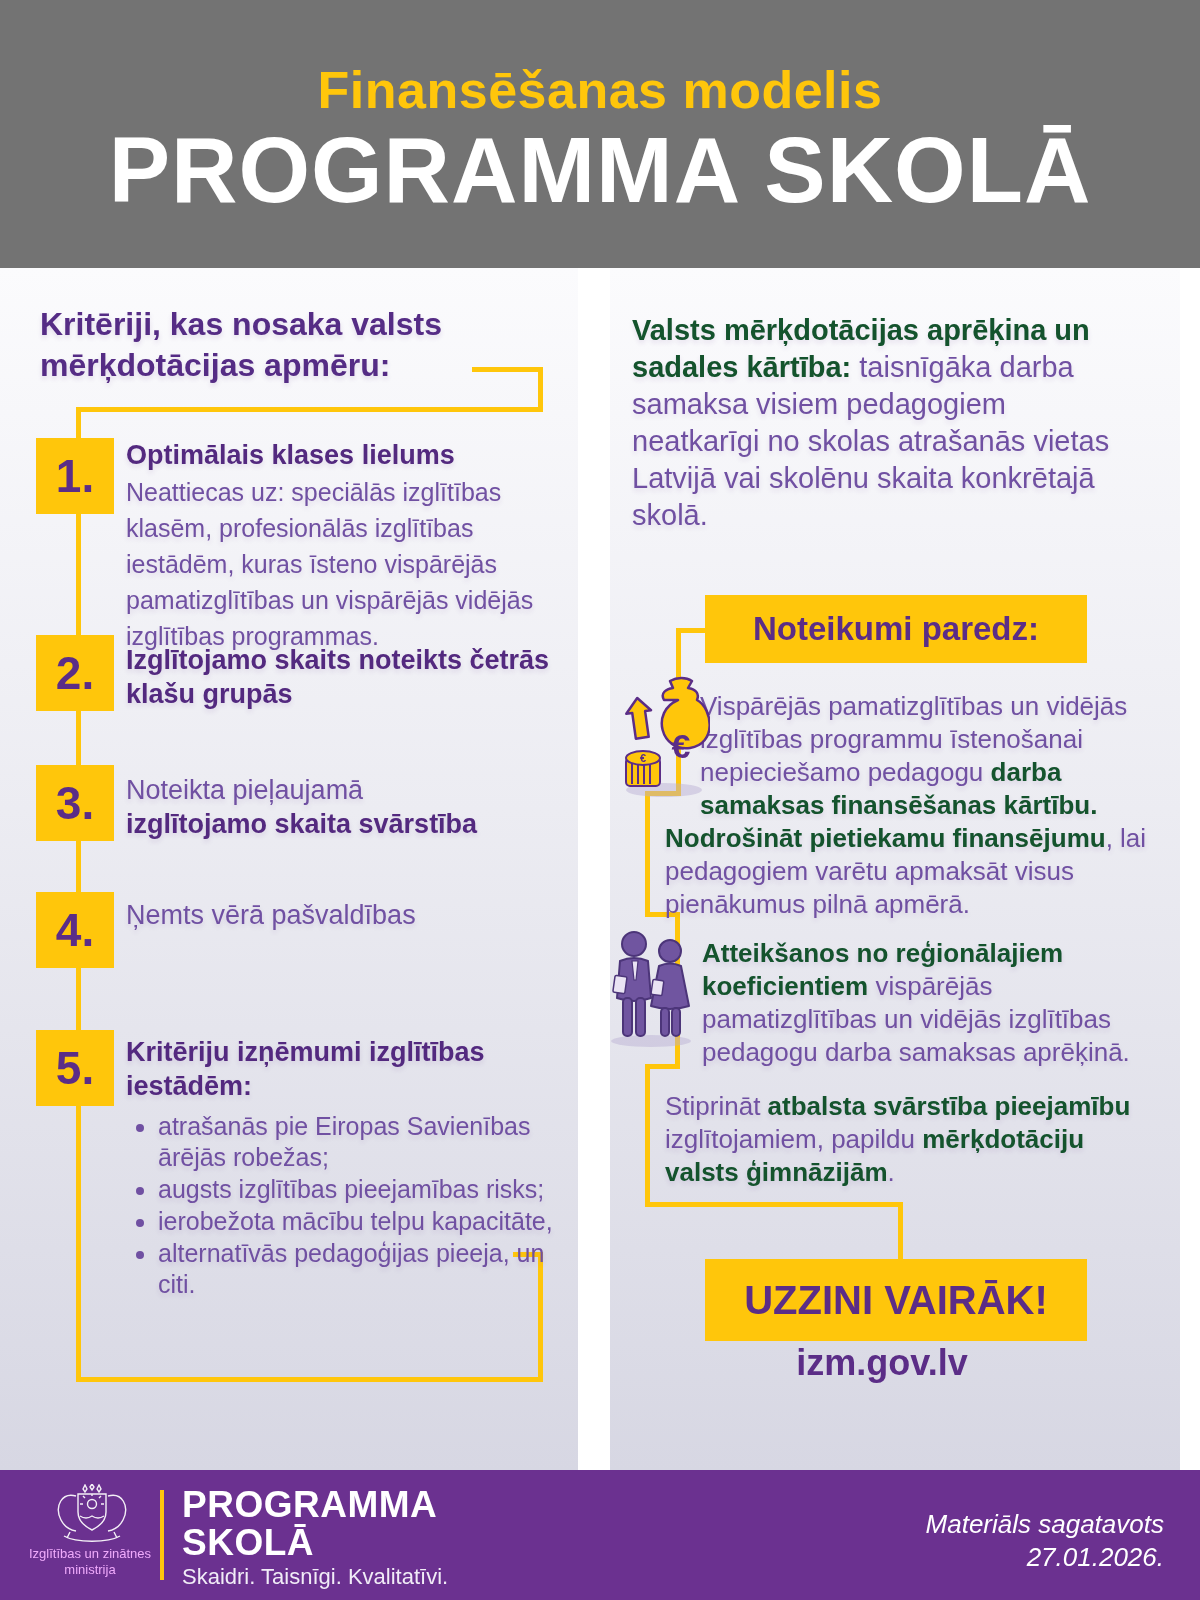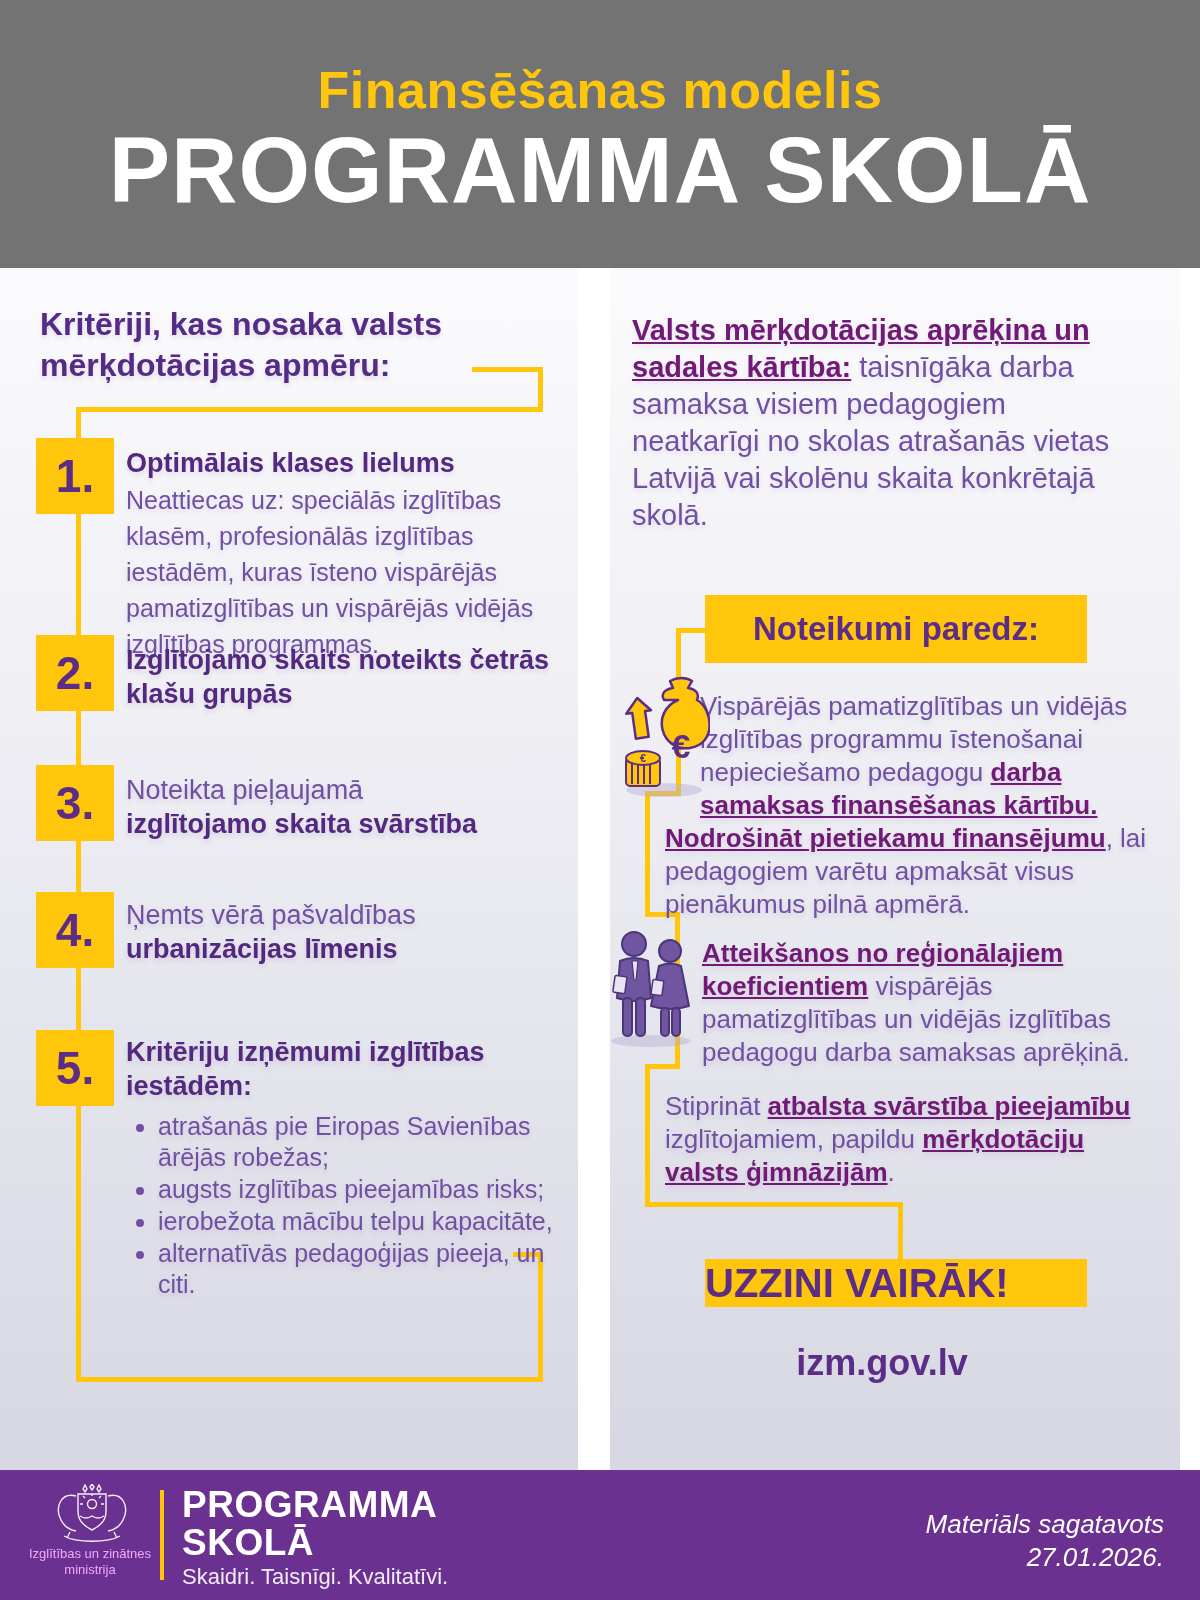--- a/index.html
+++ b/index.html
@@ -31,29 +31,29 @@
     text-shadow:0 3px 5px rgba(91,45,135,.12);}
   .item-title{color:#53297f;font-size:27px;line-height:34px;font-weight:700;}
   .item-lead{color:#7050a2;font-size:27px;line-height:34px;font-weight:400;}
   .item-body{color:#7050a2;font-size:25px;line-height:36px;font-weight:400;margin-top:2px;}
   .bullets{margin:8px 0 0 0;padding:0 0 0 32px;color:#7050a2;font-size:25px;line-height:31px;}
   .bullets li{margin:0 0 1px 0;}
   
   .r-intro{position:absolute;left:632px;top:312px;width:492px;z-index:2;
     color:#7050a2;font-size:29px;line-height:37px;font-weight:400;
     text-shadow:0 3px 5px rgba(91,45,135,.12);}
-  .bold-dark{color:#701a75;font-weight:700;text-decoration:underline;}
+  .bold-dark{color:#14532d;font-weight:700;}
   .notice-box{position:absolute;left:705px;top:595px;width:382px;height:68px;background:#ffc60b;
     display:flex;align-items:center;justify-content:center;z-index:2;}
   .notice-box span{color:#5b2d87;font-size:33px;font-weight:700;}
   .r-para{position:absolute;z-index:2;color:#7050a2;font-size:26px;line-height:33px;
     font-weight:400;text-shadow:0 3px 5px rgba(91,45,135,.12);}
   .icon-abs{position:absolute;z-index:3;}
-  .cta{position:absolute;left:705px;top:1259px;width:382px;height:48px;background:#ffc60b;
-    display:flex;align-items:center;z-index:2;cursor:pointer;}
+  .cta{position:absolute;left:705px;top:1259px;width:382px;height:82px;background:#ffc60b;
+    display:flex;align-items:center;justify-content:center;z-index:2;cursor:pointer;}
   .cta span{color:#5b2d87;font-size:40px;font-weight:700;}
   .r-link{position:absolute;left:610px;top:1342px;width:544px;text-align:center;z-index:2;
     color:#5b2d87;font-size:36px;font-weight:700;cursor:pointer;}
   
   .footer{position:absolute;left:0;top:1470px;width:1200px;height:130px;background:#6b3190;}
   .f-logo{position:absolute;left:46px;top:14px;}
   .f-ministry{position:absolute;left:20px;top:76px;width:140px;text-align:center;
     color:#f0abfc;font-size:13px;line-height:16px;}
   .f-bar{position:absolute;left:160px;top:20px;width:4px;height:90px;background:#ffc60b;}
   .f-brand{position:absolute;left:182px;top:16px;color:#ffffff;font-size:37px;
@@ -92,21 +92,21 @@
   <div class="seg" style="left:645px;top:1064px;width:35px;height:5px;"></div>
   <div class="seg" style="left:645px;top:1064px;width:5px;height:143px;"></div>
   <div class="seg" style="left:645px;top:1202px;width:258px;height:5px;"></div>
   <div class="seg" style="left:898px;top:1202px;width:5px;height:58px;"></div>
 
   <div class="l-heading">Kritēriji, kas nosaka valsts mērķdotācijas apmēru:</div>
 
   <div class="numbox" style="top:438px;">
     <span>1.</span>
   </div>
-  <div class="item-text" style="top:438px;margin-top:8px;">
+  <div class="item-text" style="top:438px;">
     <div class="item-title">Optimālais klases lielums</div>
     <div class="item-body">Neattiecas uz: speciālās izglītības klasēm, profesionālās izglītības iestādēm, kuras īsteno vispārējās pamatizglītības un vispārējās vidējās izglītības programmas.</div>
   </div>
 
   <div class="numbox" style="top:635px;">
     <span>2.</span>
   </div>
   <div class="item-text" style="top:643px;">
     <div class="item-title">Izglītojamo skaits noteikts četrās klašu grupās</div>
   </div>
@@ -117,21 +117,20 @@
   <div class="item-text" style="top:773px;">
     <div class="item-lead">Noteikta pieļaujamā</div>
     <div class="item-title">izglītojamo skaita svārstība</div>
   </div>
 
   <div class="numbox" style="top:892px;">
     <span>4.</span>
   </div>
   <div class="item-text" style="top:898px;">
     <div class="item-lead">Ņemts vērā pašvaldības</div>
-    <div class="item-title">urbanizācijas līmenis</div>
   </div>
 
   <div class="numbox" style="top:1030px;">
     <span>5.</span>
   </div>
   <div class="item-text" style="top:1035px;">
     <div class="item-title">Kritēriju izņēmumi izglītības iestādēm:</div>
     <ul class="bullets">
       <li>atrašanās pie Eiropas Savienības ārējās robežas;</li>
       <li>augsts izglītības pieejamības risks;</li>

